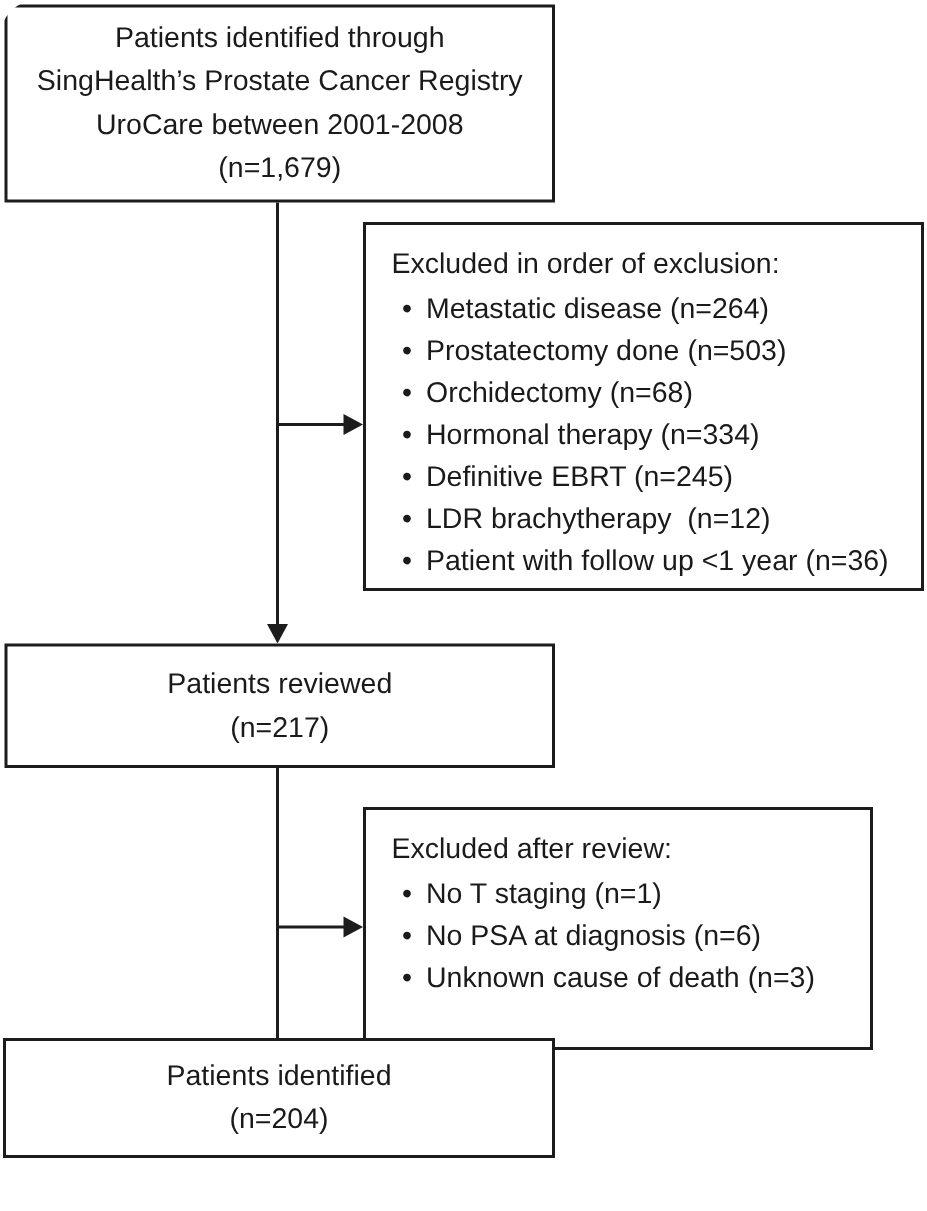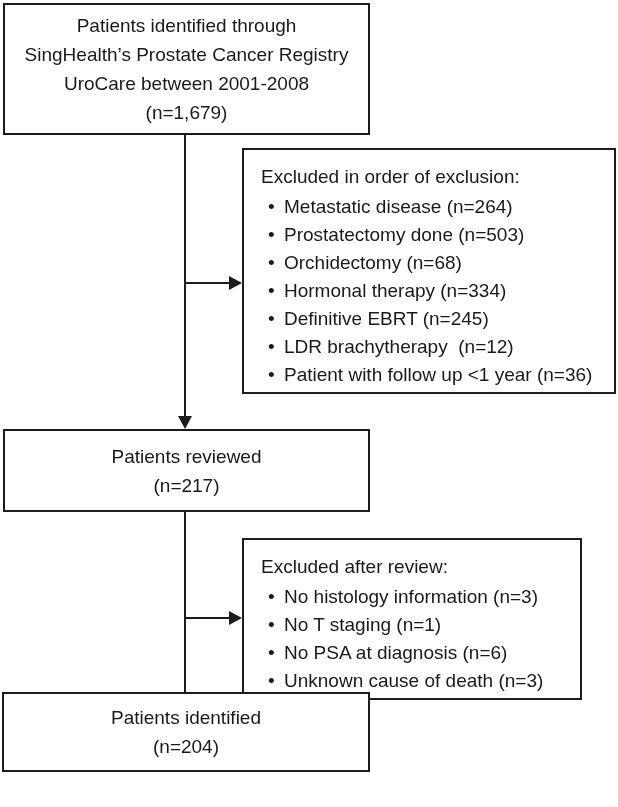--- a/index.html
+++ b/index.html
@@ -8,20 +8,21 @@
     background: #ffffff;
   }
   #canvas {
     position: relative;
     width: 618px;
     height: 807px;
     background: #ffffff;
     font-family: "Liberation Sans", sans-serif;
     color: #1a1a1a;
     overflow: hidden;
+    border-radius: 25px;
   }
   .box {
     position: absolute;
     box-sizing: border-box;
     border: 2px solid #1c1c1c;
     background: #ffffff;
   }
   .center-box {
     display: flex;
     flex-direction: column;
@@ -122,21 +123,20 @@
 
   <div class="vline" style="left:184px; top:512px; height:200px;"></div>
   <div class="arrow-down" style="left:178px; top:711px;"></div>
 
   <div class="hline" style="left:185px; top:617px; width:46px;"></div>
   <div class="arrow-right" style="left:229px; top:611px;"></div>
 
   <div class="box excl-box" style="left:242px; top:538px; width:340px; height:162px;">
     <p class="excl-title">Excluded after review:</p>
     <ul class="excl-list">
-      <li>No histology information (n=3)</li>
       <li>No T staging (n=1)</li>
       <li>No PSA at diagnosis (n=6)</li>
       <li>Unknown cause of death (n=3)</li>
     </ul>
   </div>
 
   <div class="box center-box" style="left:2px; top:692px; width:368px; height:80px;">
     <span class="line">Patients identified</span>
     <span class="line">(n=204)</span>
   </div>

